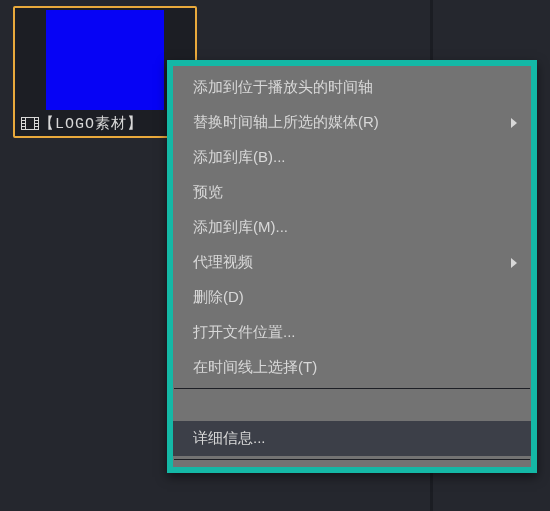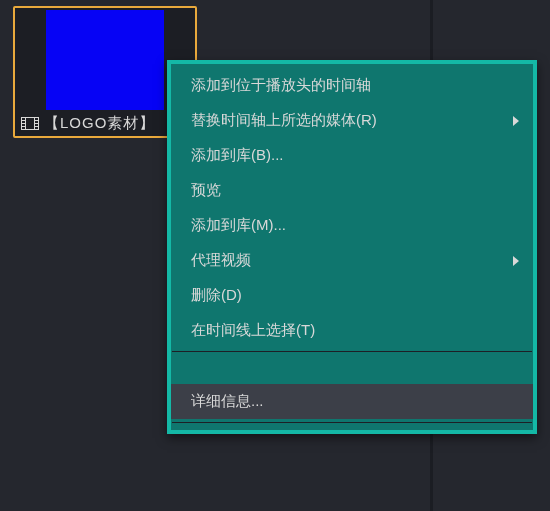--- a/index.html
+++ b/index.html
@@ -40,22 +40,22 @@
   .thumb-image {
     width: 118px;
     height: 100px;
     background: #0603f5;
     margin: 0 auto;
     display: block;
   }
   .thumb-bar {
     display: flex;
     align-items: center;
-    gap: 5px;
     padding: 4px 4px 1px 4px;
+    font-family: Liberation Mono, monospace;
   }
   .media-icon {
     width: 18px; height: 14px;
     display: inline-flex;
     align-items: center;
     justify-content: center;
     color: #d8d8d8;
   }
   .media-icon svg { display: block; }
   .thumb-label {
@@ -63,22 +63,22 @@
     white-space: nowrap;
     overflow: hidden;
     text-overflow: clip;
     letter-spacing: 1px;
   }
   .menu {
     position: absolute;
     left: 167px;
     top: 60px;
     width: 370px;
-    background: #0f766e;
-    border: 4px solid #14b8a6;
+    background: #737373;
+    border: 6px solid #14b8a6;
     box-shadow: 0 4px 10px rgba(0,0,0,0.5);
     padding: 4px 0;
   }
   .menu-item {
     position: relative;
     padding: 8px 22px 8px 20px;
     font-size: 15px;
     color: #d8d8d8;
     cursor: default;
     white-space: nowrap;
@@ -147,20 +147,23 @@
     <span>添加到库(M)...</span>
   </div>
   <div class="menu-item">
     <span>代理视频</span>
     <span class="submenu-arrow"></span>
   </div>
   <div class="menu-item">
     <span>删除(D)</span>
   </div>
   <div class="menu-item">
+    <span>打开文件位置...</span>
+  </div>
+  <div class="menu-item">
     <span>在时间线上选择(T)</span>
   </div>
   <div class="menu-sep"></div>
   <div class="menu-item highlight">
     <span>详细信息...</span>
   </div>
   <div class="menu-sep"></div>
 </div>
 
 </body></html>

